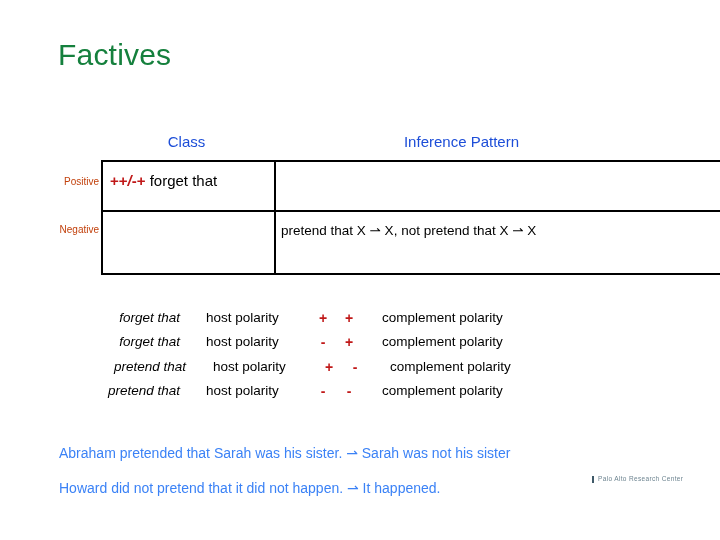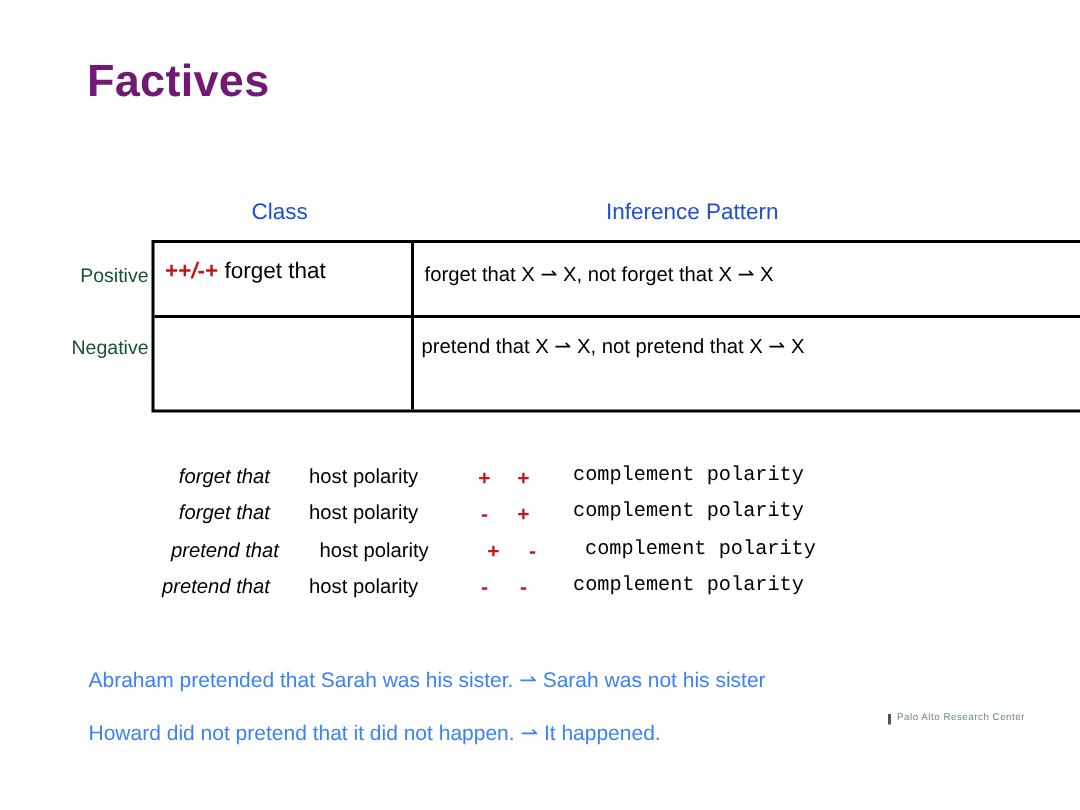--- a/index.html
+++ b/index.html
@@ -15,41 +15,41 @@
     overflow: hidden;
     position: relative;
   }
 
   
   .slide-title {
     position: absolute;
     left: 58px;
     top: 38px;
     font-size: 30px;
-    font-weight: bold;
-    color: #701a75;
+    font-weight: normal;
+    color: #15803d;
     letter-spacing: 0.2px;
     white-space: nowrap;
   }
 
   
   .col-head {
     position: absolute;
     font-size: 15px;
     color: #1d4ed8;
     white-space: nowrap;
   }
   .col-head-class  { left: 101px; top: 133px; width: 171px; text-align: center; }
   .col-head-infer  { left: 272px; top: 133px; width: 379px; text-align: center; }
 
   
   .row-label {
     position: absolute;
-    font-size: 13px;
-    color: #14532d;
+    font-size: 10px;
+    color: #c2410c;
     white-space: nowrap;
     text-align: right;
     width: 92px;
   }
   .row-label-pos { left: 7px; top: 176px; }
   .row-label-neg { left: 7px; top: 224px; }
 
   
   .tbl {
     position: absolute;
@@ -117,21 +117,20 @@
     position: absolute;
     color: #c01818;
     font-weight: bold;
     font-size: 14px;
     width: 14px;
     text-align: center;
   }
   .pol-row .comp {
     position: absolute;
     white-space: nowrap;
-    font-family: Liberation Mono, monospace;
   }
 
   
   .pr0 { top: 0px;  }
   .pr1 { top: 24px; }
   .pr2 { top: 49px; }
   .pr3 { top: 73px; }
 
   .pr0 .pred, .pr1 .pred, .pr3 .pred { left: 60px; width: 120px; }
   .pr2 .pred { left: 66px; width: 120px; }
@@ -205,21 +204,20 @@
 <div class="tbl">
   <div class="tbl-vline"></div>
   <div class="tbl-hline"></div>
 
   <div class="cell cell-class-pos">
     <span class="red"><span>++</span><span class="redslash">/</span><span>-+</span></span>
     <span>forget that</span>
   </div>
 
 
-  <div class="cell cell-infer-pos">forget that X ⇀ X, not forget that X ⇀ X</div>
   <div class="cell cell-infer-neg">pretend that X ⇀ X, not pretend that X ⇀ X</div>
 </div>
 
 <div class="pol">
 
   <div class="pol-row pr0">
     <span class="pred">forget that</span>
     <span class="host">host polarity</span>
     <span class="sgn a">+</span>
     <span class="sgn b">+</span>

